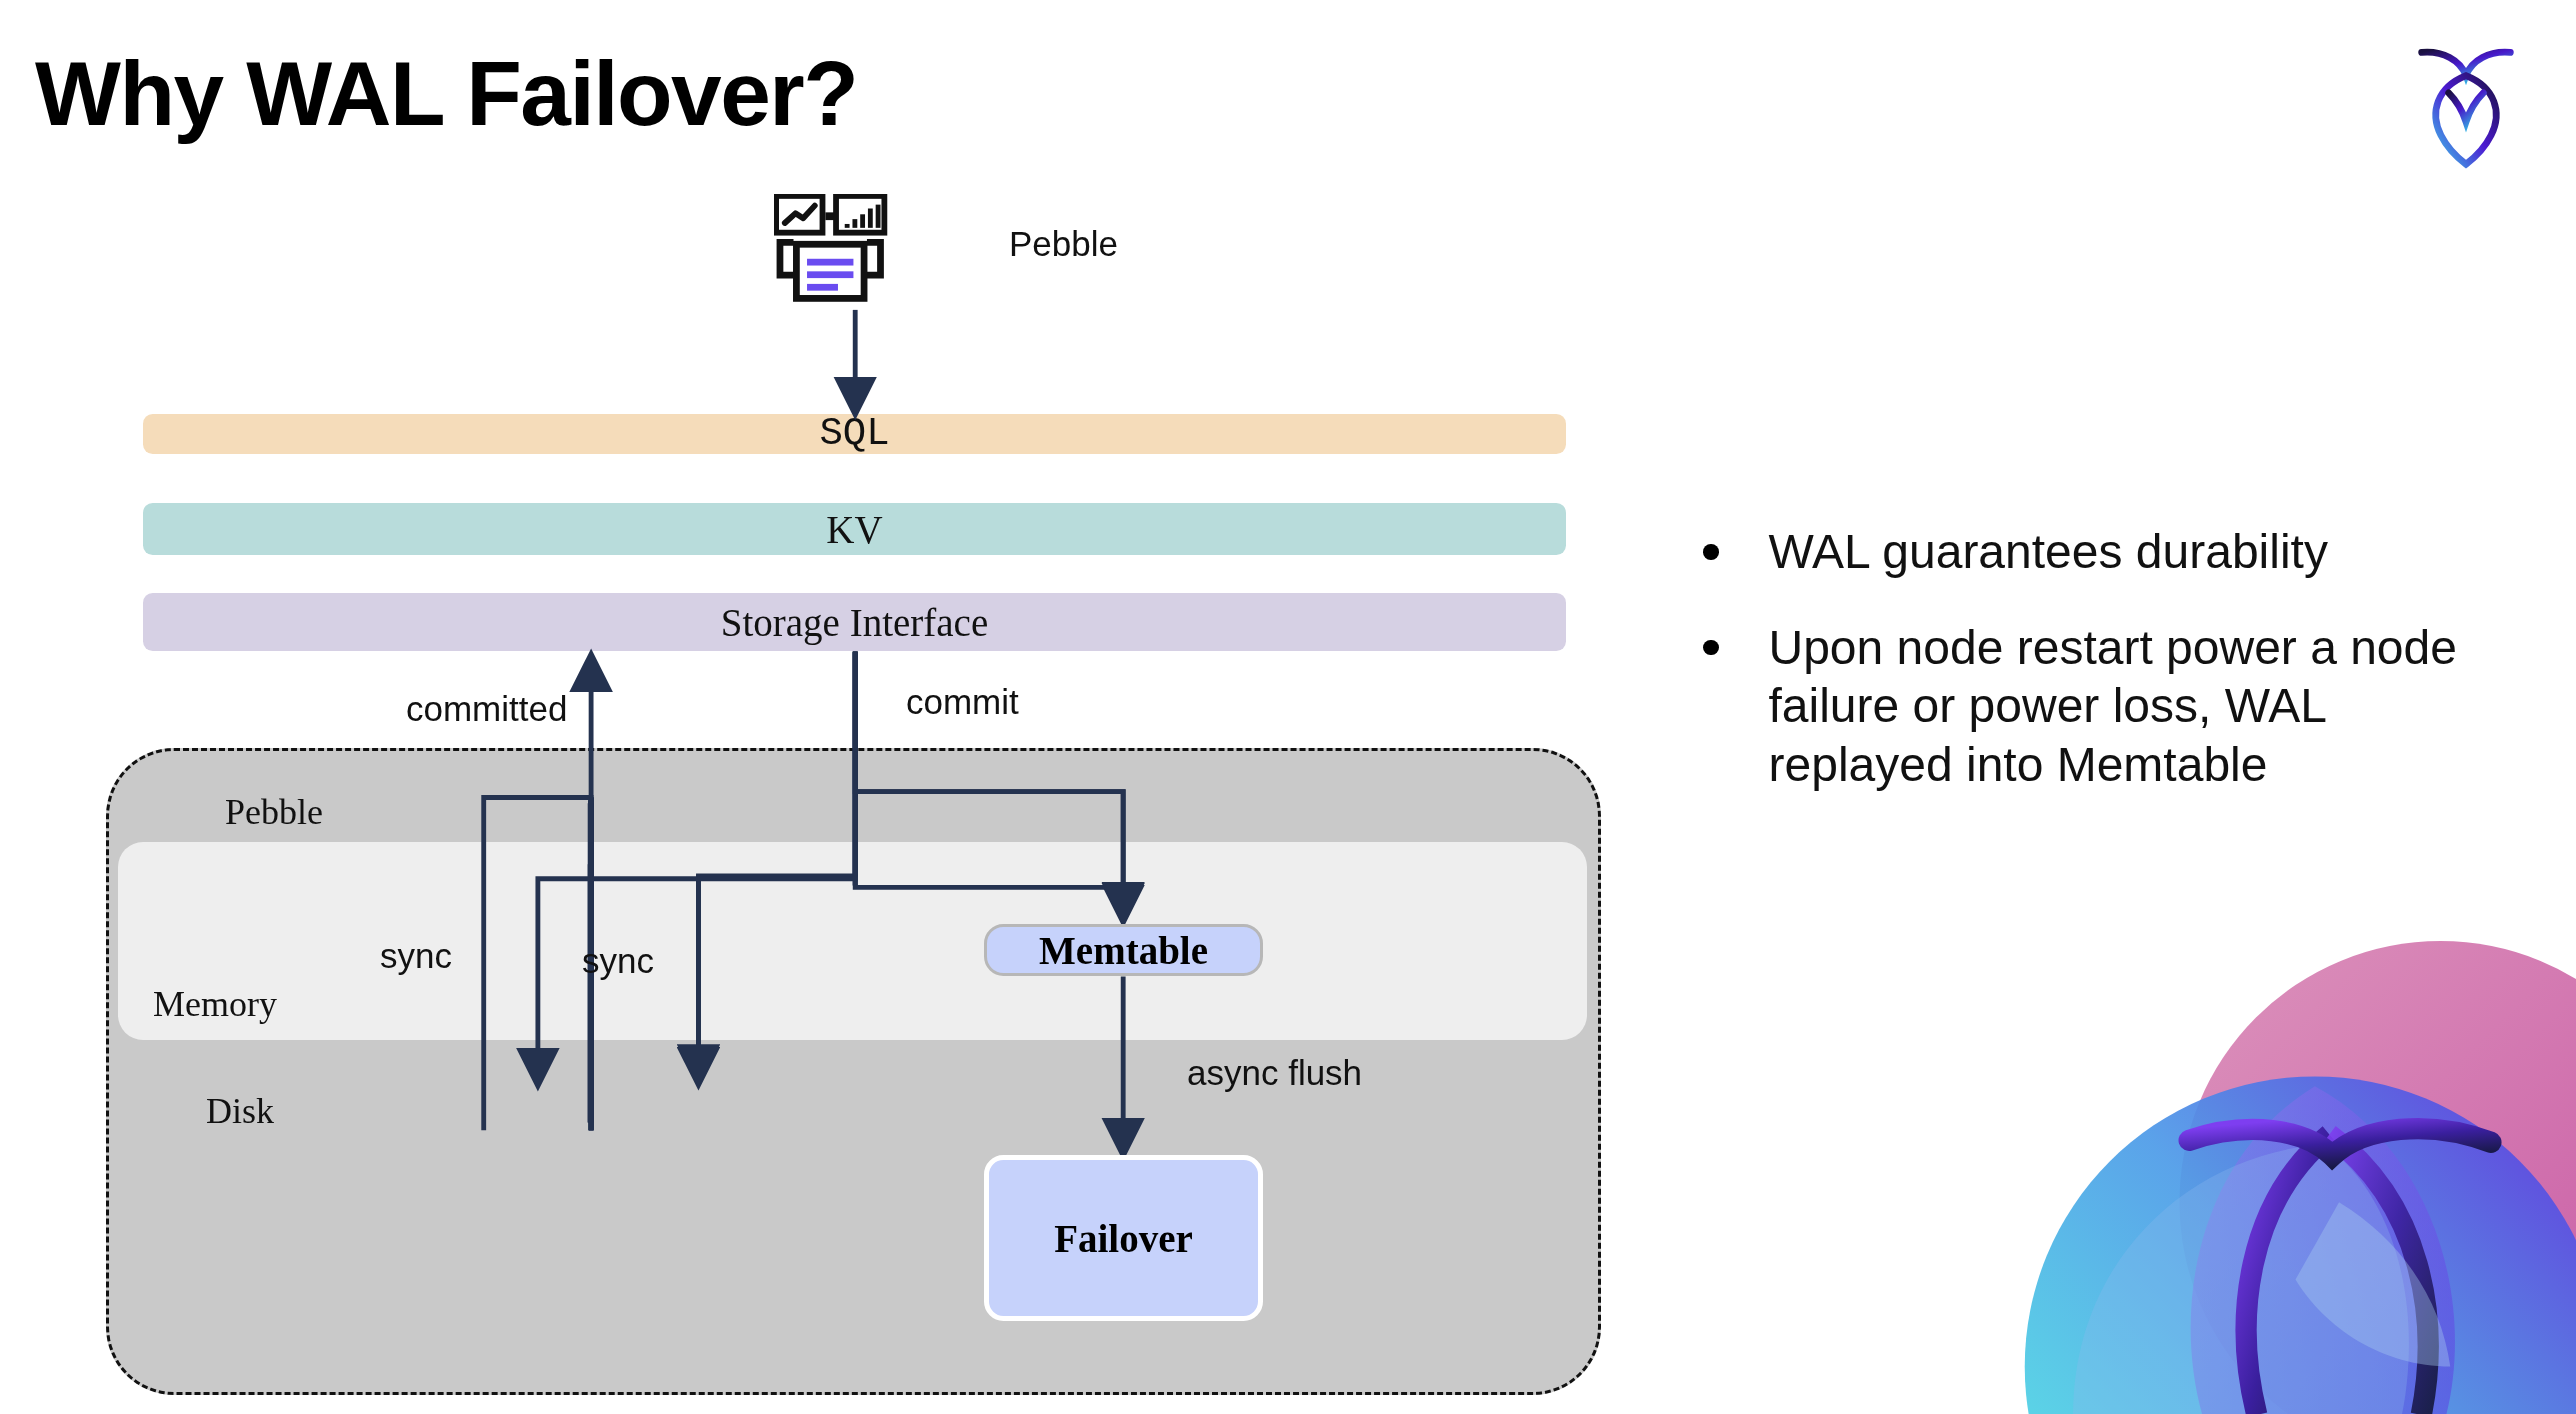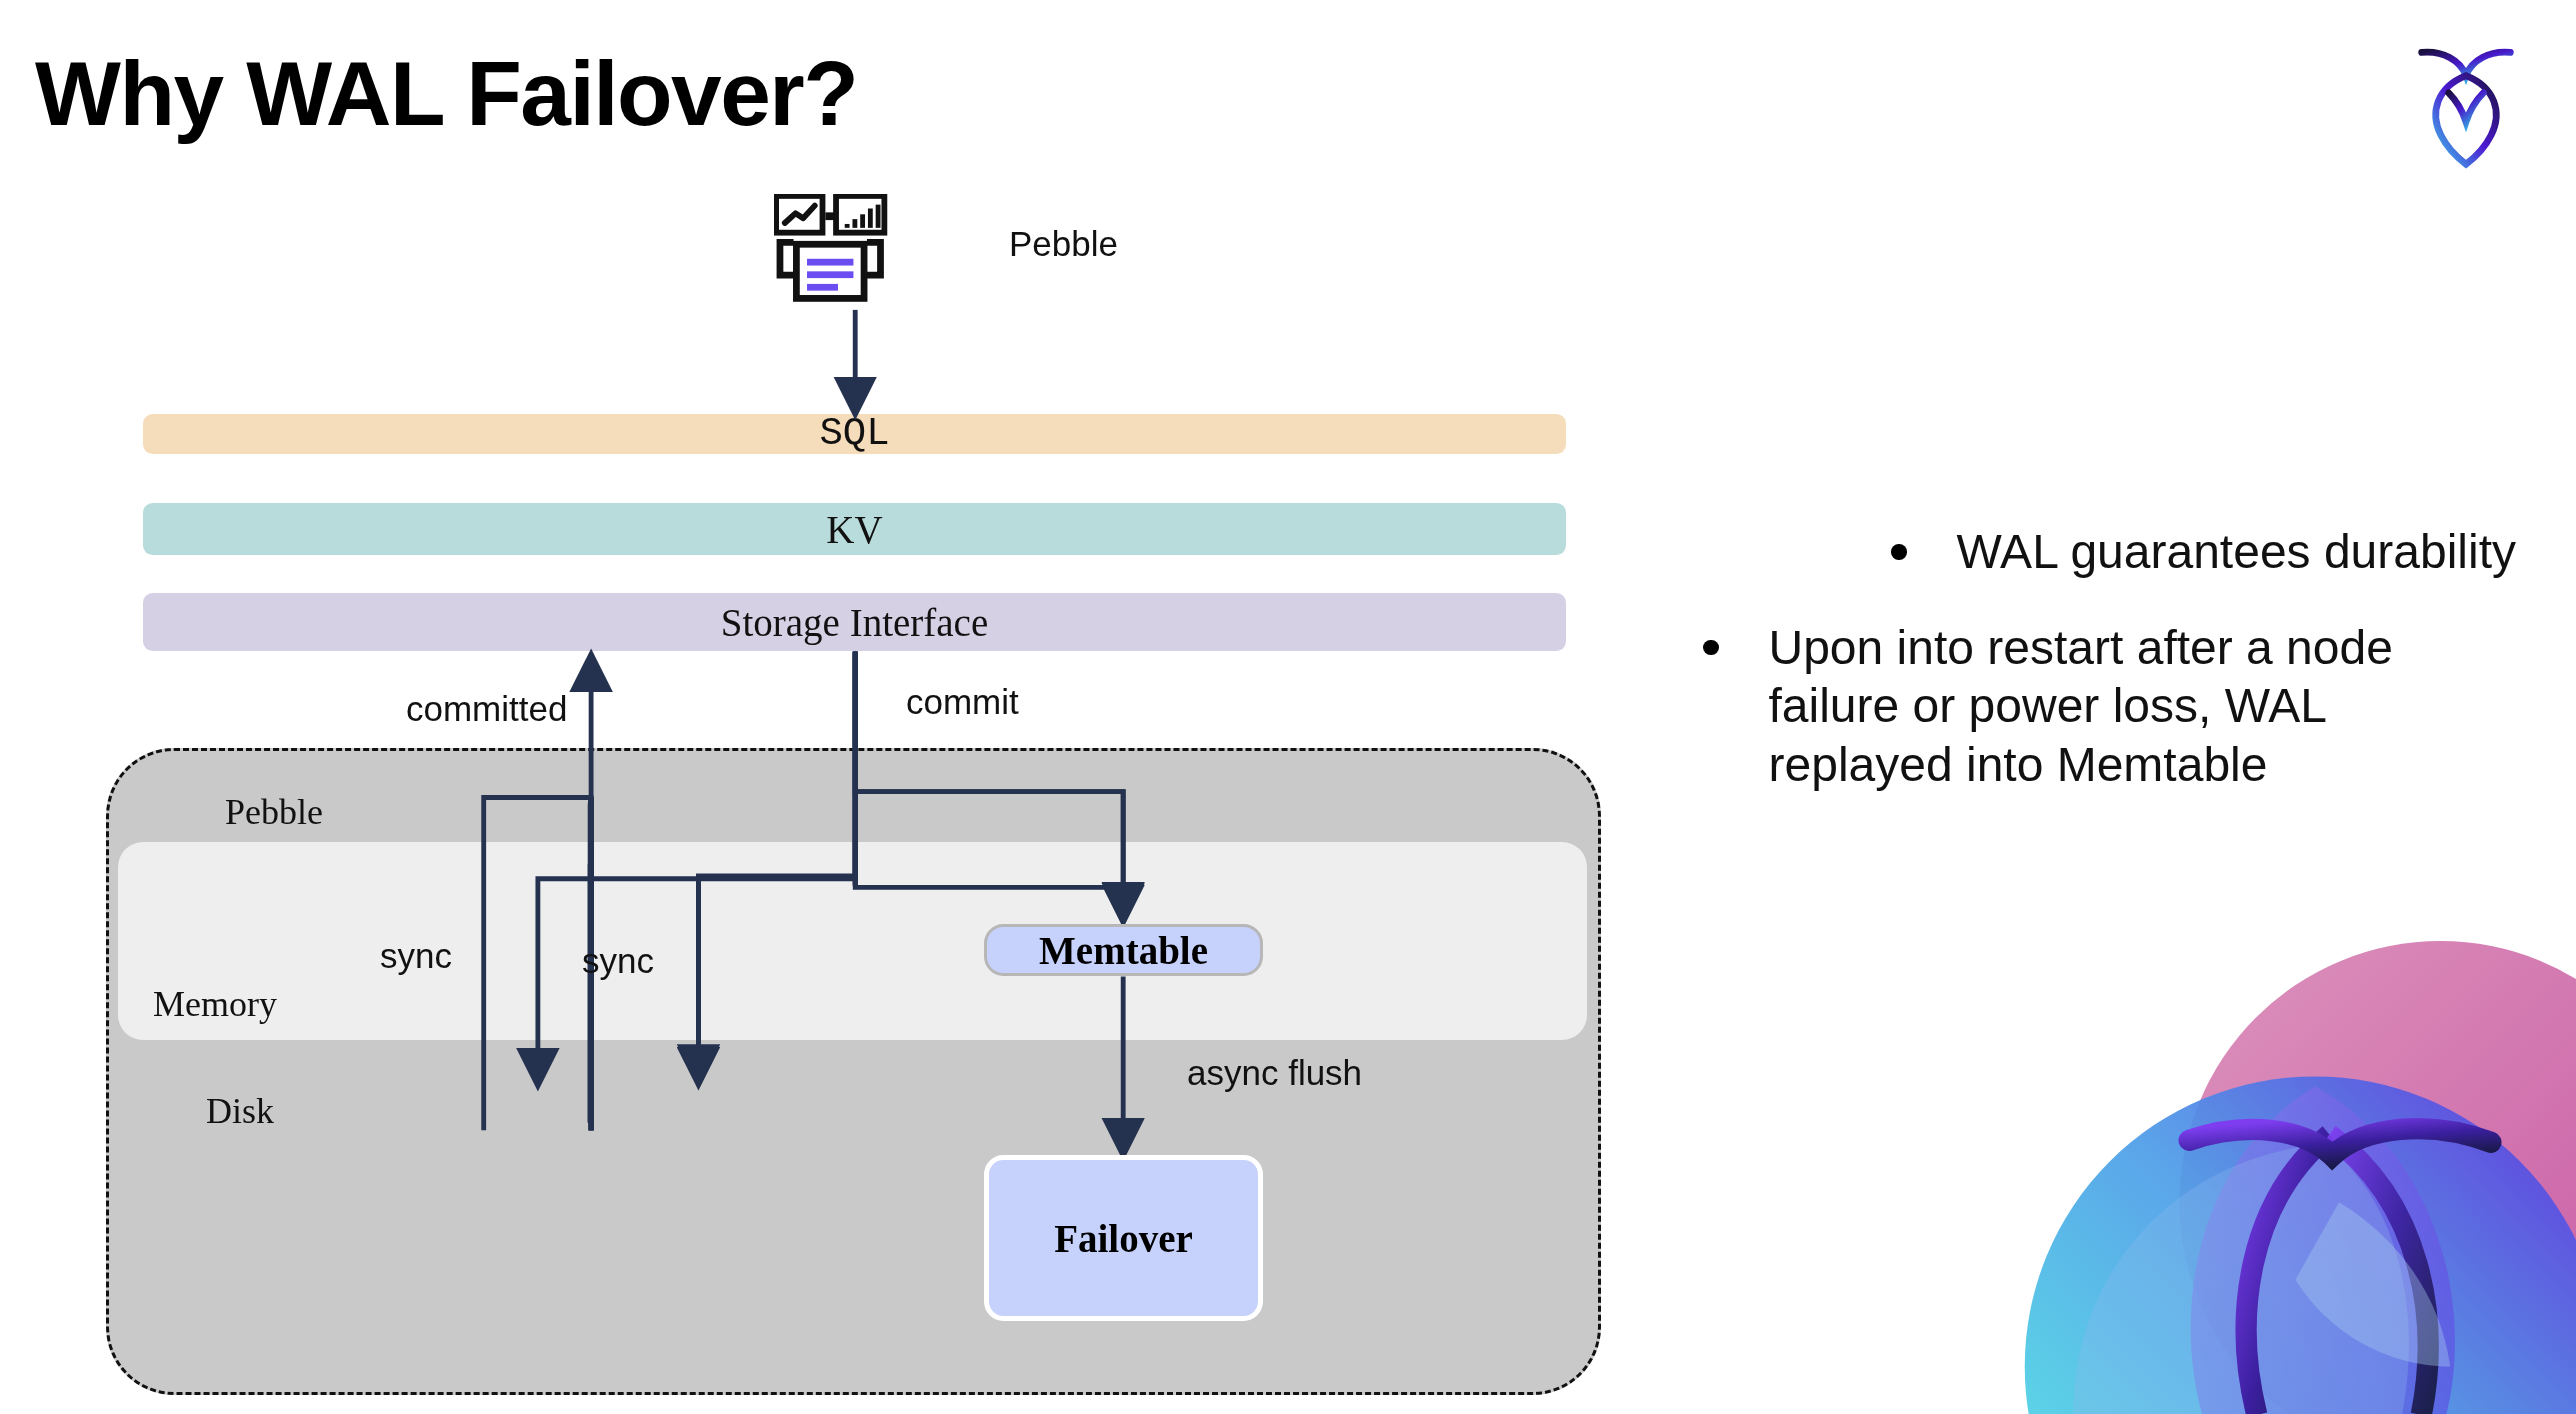--- a/index.html
+++ b/index.html
@@ -170,21 +170,20 @@
   #bullet-list {
     position: absolute;
     left: 1703px;
     top: 523px;
     width: 813px;
   }
   .bullet-row {
     display: flex;
     align-items: flex-start;
     margin-bottom: 37px;
-    justify-content: flex-end;
   }
   .bullet-dot {
     flex: 0 0 auto;
     width: 15.5px;
     height: 15.5px;
     border-radius: 50%;
     background: #000000;
     margin-top: 21px;
     margin-right: 50px;
   }
@@ -422,16 +421,16 @@
   <div id="node-sstable" class="node-box">Failover</div>
 </div>
 
 <div id="bullet-list">
   <div class="bullet-row">
     <span class="bullet-dot"></span>
     <span class="bullet-text">WAL guarantees durability</span>
   </div>
   <div class="bullet-row">
     <span class="bullet-dot"></span>
-    <span class="bullet-text">Upon into restart after a node failure or power loss, WAL replayed into Memtable</span>
+    <span class="bullet-text">Upon node restart power a node failure or power loss, WAL replayed into Memtable</span>
   </div>
 </div>
 
 
 </body></html>

